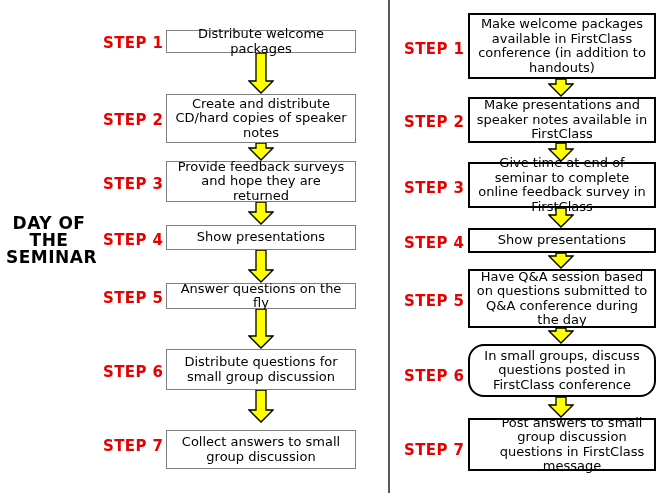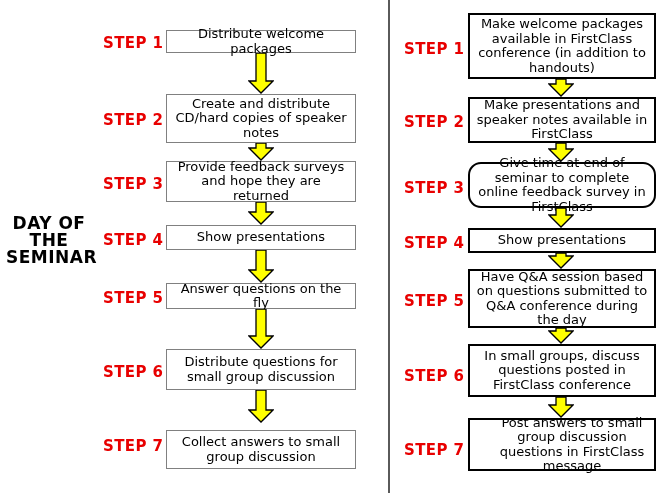--- a/index.html
+++ b/index.html
@@ -30,22 +30,22 @@
   }
   .box.lft { left:166px; width:190px; border:1px solid var(--left-box-border,#808080); }
   .box.rgt { left:468px; width:188px; border:2px solid var(--right-box-border,#000); }
 
   .lbox1{top:30px;height:23px;}  .lbox2{top:94px;height:49px;}
   .lbox3{top:161px;height:41px;} .lbox4{top:225px;height:25px;}
   .lbox5{top:283px;height:26px;} .lbox6{top:349px;height:41px;}
   .lbox7{top:430px;height:39px;}
 
   .rbox1{top:13px;height:66px;}  .rbox2{top:97px;height:46px;}
-  .rbox3{top:162px;height:46px;border-radius:13px;} .rbox4{top:228px;height:25px;}
-  .rbox5{top:269px;height:59px;} .rbox6{top:344px;height:53px;}
+  .rbox3{top:162px;height:46px;} .rbox4{top:228px;height:25px;}
+  .rbox5{top:269px;height:59px;} .rbox6{top:344px;height:53px;border-radius:16px;}
   .rbox7{top:418px;height:53px;padding-left:25px;}
 
   .llbl1{top:34px;}  .llbl2{top:111px;} .llbl3{top:175px;} .llbl4{top:231px;}
   .llbl5{top:289px;} .llbl6{top:363px;} .llbl7{top:437px;}
 
   .rlbl1{top:40px;}  .rlbl2{top:113px;} .rlbl3{top:179px;} .rlbl4{top:234px;}
   .rlbl5{top:292px;} .rlbl6{top:367px;} .rlbl7{top:441px;}
 
   .arrow { position:absolute; display:block; }
   .arrow.l { left:248px; }

